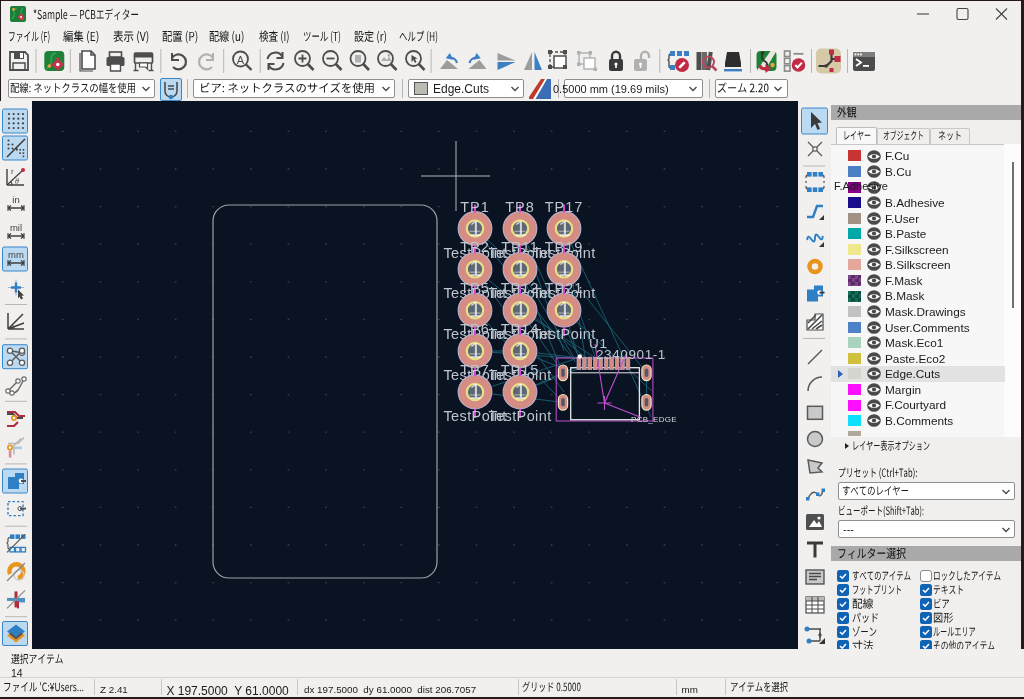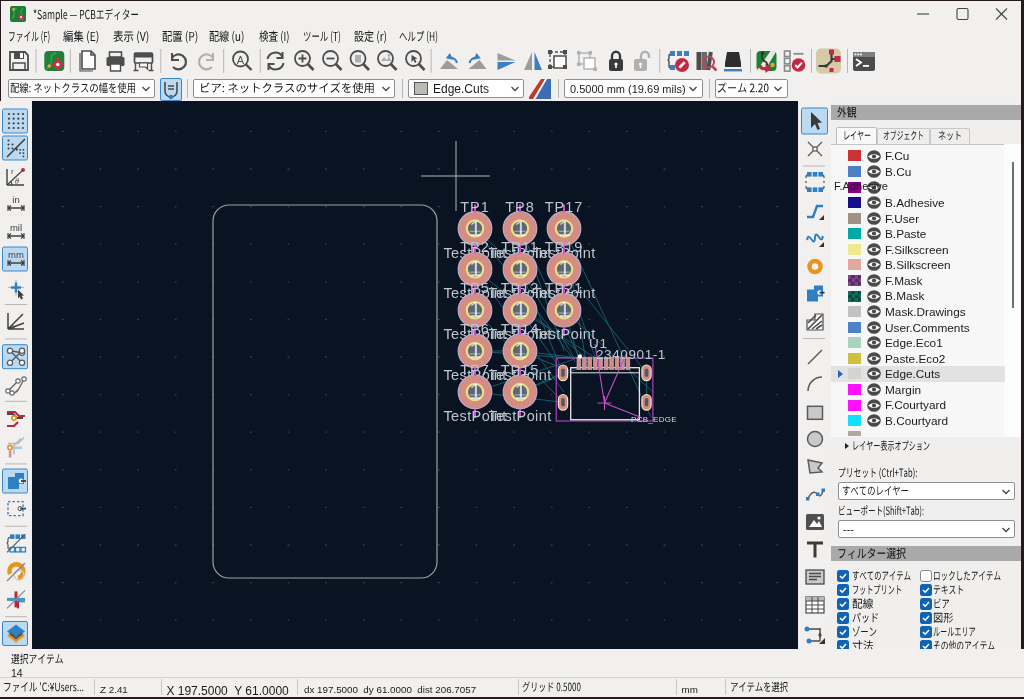--- a/index.html
+++ b/index.html
@@ -297,21 +297,21 @@
 <svg class="abs" style="left:510px;top:85px" width="10" height="8" viewBox="0 0 10 8">
     <path d="M1.5 2 L5 5.5 L8.5 2" fill="none" stroke="#464646" stroke-width="1.3"></path>
   </svg>
 <svg class="abs" style="left:528px;top:77px" width="24" height="24" viewBox="0 0 24 24">
     <path d="M2 22 L15 2 H22 L9 22 Z" fill="#fff"></path>
     <path d="M1 20 L13 2 H17 L5 22 H1 Z" fill="#c0392b"></path>
     <path d="M19 2 H23 V22 H7.5 Z" fill="#3b6db5"></path>
   </svg>
 <div class="sep-v" style="left:557.5px;top:79px;height:19px"></div>
 <div class="dd" style="left:563.5px;top:78.5px;width:139px;height:19px"></div>
-<div class="txt" style="left:570px;top:82.5px;font-size:11px">0.5000 mm (19.69 mils)</div>
+<div class="txt" style="left:553px;top:82.5px;font-size:11px">0.5000 mm (19.69 mils)</div>
 <svg class="abs" style="left:688px;top:85px" width="10" height="8" viewBox="0 0 10 8">
     <path d="M1.5 2 L5 5.5 L8.5 2" fill="none" stroke="#464646" stroke-width="1.3"></path>
   </svg>
 <div class="sep-v" style="left:708.5px;top:79px;height:19px"></div>
 <div class="dd" style="left:714.5px;top:78.5px;width:73px;height:19px"></div>
 <svg style="position:absolute;left:716.8px;top:80.3px" width="54.0" height="16.2" viewBox="0 0 54.0 16.2">
     <path transform="translate(0,12.18) scale(0.8676 1)" d="M8.8 -9.4 8.2 -9.2C8.5 -8.7 8.9 -8.0 9.1 -7.6L9.7 -7.9C9.5 -8.3 9.1 -9.0 8.8 -9.4ZM10.1 -9.8 9.5 -9.6C9.8 -9.2 10.2 -8.5 10.4 -8.0L11.1 -8.3C10.8 -8.7 10.4 -9.4 10.1 -9.8ZM9.0 -7.6 8.5 -8.0C8.3 -7.9 8.0 -7.9 7.6 -7.9C7.2 -7.9 3.6 -7.9 3.1 -7.9C2.8 -7.9 2.1 -8.0 1.9 -8.0V-6.9C2.1 -6.9 2.7 -7.0 3.1 -7.0C3.5 -7.0 7.2 -7.0 7.6 -7.0C7.3 -6.0 6.5 -4.7 5.7 -3.8C4.5 -2.4 2.8 -1.0 0.9 -0.3L1.7 0.5C3.4 -0.3 5.0 -1.6 6.2 -2.9C7.4 -1.9 8.6 -0.5 9.4 0.5L10.2 -0.2C9.4 -1.1 8.0 -2.6 6.8 -3.6C7.6 -4.7 8.4 -6.0 8.8 -7.1C8.8 -7.2 9.0 -7.5 9.0 -7.6Z M12.8 -5.0V-3.9C13.1 -3.9 13.8 -3.9 14.4 -3.9C15.3 -3.9 19.9 -3.9 20.8 -3.9C21.3 -3.9 21.8 -3.9 22.0 -3.9V-5.0C21.8 -5.0 21.3 -5.0 20.8 -5.0C19.9 -5.0 15.3 -5.0 14.4 -5.0C13.7 -5.0 13.1 -5.0 12.8 -5.0Z M25.1 -1.3C24.8 -1.3 24.4 -1.3 24.1 -1.3L24.2 -0.2C24.6 -0.2 24.9 -0.3 25.2 -0.3C26.7 -0.5 30.6 -0.9 32.4 -1.1C32.7 -0.6 32.9 -0.0 33.1 0.4L34.0 -0.0C33.5 -1.2 32.3 -3.6 31.5 -4.8L30.6 -4.4C31.0 -3.8 31.5 -2.9 32.0 -2.0C30.7 -1.8 28.5 -1.6 26.8 -1.4C27.4 -2.9 28.5 -6.5 28.9 -7.6C29.0 -8.1 29.1 -8.4 29.3 -8.7L28.1 -8.9C28.1 -8.6 28.0 -8.3 27.9 -7.8C27.5 -6.6 26.4 -2.9 25.7 -1.3Z M37.9 0.0H43.3V-0.9H40.9C40.5 -0.9 40.0 -0.9 39.5 -0.8C41.5 -2.7 42.9 -4.5 42.9 -6.2C42.9 -7.7 41.9 -8.7 40.4 -8.7C39.3 -8.7 38.5 -8.2 37.9 -7.4L38.5 -6.8C39.0 -7.4 39.5 -7.8 40.2 -7.8C41.3 -7.8 41.8 -7.1 41.8 -6.1C41.8 -4.7 40.6 -3.0 37.9 -0.6Z M45.4 0.2C45.9 0.2 46.2 -0.2 46.2 -0.6C46.2 -1.1 45.9 -1.5 45.4 -1.5C45.0 -1.5 44.7 -1.1 44.7 -0.6C44.7 -0.2 45.0 0.2 45.4 0.2Z M47.6 0.0H52.9V-0.9H50.6C50.1 -0.9 49.6 -0.9 49.2 -0.8C51.2 -2.7 52.5 -4.5 52.5 -6.2C52.5 -7.7 51.6 -8.7 50.0 -8.7C49.0 -8.7 48.2 -8.2 47.5 -7.4L48.1 -6.8C48.6 -7.4 49.2 -7.8 49.9 -7.8C51.0 -7.8 51.5 -7.1 51.5 -6.1C51.5 -4.7 50.2 -3.0 47.6 -0.6Z M56.7 0.2C58.3 0.2 59.4 -1.3 59.4 -4.3C59.4 -7.2 58.3 -8.7 56.7 -8.7C55.1 -8.7 54.1 -7.2 54.1 -4.3C54.1 -1.3 55.1 0.2 56.7 0.2ZM56.7 -0.7C55.8 -0.7 55.1 -1.8 55.1 -4.3C55.1 -6.8 55.8 -7.8 56.7 -7.8C57.7 -7.8 58.3 -6.8 58.3 -4.3C58.3 -1.8 57.7 -0.7 56.7 -0.7Z" fill="#1b1b1b"></path>
   </svg>
 <svg class="abs" style="left:773px;top:85px" width="10" height="8" viewBox="0 0 10 8">
     <path d="M1.5 2 L5 5.5 L8.5 2" fill="none" stroke="#464646" stroke-width="1.3"></path>
@@ -855,21 +855,21 @@
     <path d="M1 6.5 Q7 1.4 13 6.5 Q7 11.6 1 6.5 Z" fill="#fff"></path>
     <circle cx="7" cy="6.5" r="2.1" fill="#4a4a4a"></circle>
   </svg>
 <div class="txt" style="left:885px;top:320.5px;font-size:11.8px;color:#1b1b1b">User.Comments</div>
 <div class="abs" style="left:848px;top:337.2px;width:13px;height:11.0px;background:#a8d4bd"></div>
 <svg class="abs" style="left:866.5px;top:336.34000000000003px" width="14" height="13" viewBox="0 0 14 13">
     <ellipse cx="7" cy="6.5" rx="6.8" ry="6.3" fill="#4a4a4a"></ellipse>
     <path d="M1 6.5 Q7 1.4 13 6.5 Q7 11.6 1 6.5 Z" fill="#fff"></path>
     <circle cx="7" cy="6.5" r="2.1" fill="#4a4a4a"></circle>
   </svg>
-<div class="txt" style="left:885px;top:336.0px;font-size:11.8px;color:#1b1b1b">Edge.Eco1</div>
+<div class="txt" style="left:885px;top:336.0px;font-size:11.8px;color:#1b1b1b">Mask.Eco1</div>
 <div class="abs" style="left:848px;top:352.8px;width:13px;height:11.0px;background:#cfc13d"></div>
 <svg class="abs" style="left:866.5px;top:351.90999999999997px" width="14" height="13" viewBox="0 0 14 13">
     <ellipse cx="7" cy="6.5" rx="6.8" ry="6.3" fill="#4a4a4a"></ellipse>
     <path d="M1 6.5 Q7 1.4 13 6.5 Q7 11.6 1 6.5 Z" fill="#fff"></path>
     <circle cx="7" cy="6.5" r="2.1" fill="#4a4a4a"></circle>
   </svg>
 <div class="txt" style="left:885px;top:351.6px;font-size:11.8px;color:#1b1b1b">Paste.Eco2</div>
 <div class="abs" style="left:848px;top:368.4px;width:13px;height:11.0px;background:#d5d5cf"></div>
 <svg class="abs" style="left:866.5px;top:367.48px" width="14" height="13" viewBox="0 0 14 13">
     <ellipse cx="7" cy="6.5" rx="6.8" ry="6.3" fill="#4a4a4a"></ellipse>
@@ -890,21 +890,21 @@
     <path d="M1 6.5 Q7 1.4 13 6.5 Q7 11.6 1 6.5 Z" fill="#fff"></path>
     <circle cx="7" cy="6.5" r="2.1" fill="#4a4a4a"></circle>
   </svg>
 <div class="txt" style="left:885px;top:398.3px;font-size:11.8px;color:#1b1b1b">F.Courtyard</div>
 <div class="abs" style="left:848px;top:415.1px;width:13px;height:11.0px;background:#0fe0ff"></div>
 <svg class="abs" style="left:866.5px;top:414.19px" width="14" height="13" viewBox="0 0 14 13">
     <ellipse cx="7" cy="6.5" rx="6.8" ry="6.3" fill="#4a4a4a"></ellipse>
     <path d="M1 6.5 Q7 1.4 13 6.5 Q7 11.6 1 6.5 Z" fill="#fff"></path>
     <circle cx="7" cy="6.5" r="2.1" fill="#4a4a4a"></circle>
   </svg>
-<div class="txt" style="left:885px;top:413.9px;font-size:11.8px;color:#1b1b1b">B.Courtyard</div>
+<div class="txt" style="left:885px;top:413.9px;font-size:11.8px;color:#1b1b1b">B.Comments</div>
 <div class="abs" style="left:848px;top:430.7px;width:13px;height:5.8px;background:#b0a89a"></div>
 <div class="abs" style="left:845px;top:442.5px;width:0;height:0;border-left:4px solid #222;border-top:3.5px solid transparent;border-bottom:3.5px solid transparent"></div>
 <svg style="position:absolute;left:852.0px;top:438.1px" width="80.0" height="15.8" viewBox="0 0 80.0 15.8">
     <path transform="translate(0,11.87) scale(0.6275 1)" d="M2.5 -0.4 3.2 0.2C3.3 0.1 3.5 0.0 3.6 0.0C6.5 -0.8 8.8 -2.2 10.2 -4.0L9.7 -4.8C8.3 -3.0 5.7 -1.5 3.6 -1.0C3.6 -1.5 3.6 -6.3 3.6 -7.4C3.6 -7.7 3.6 -8.1 3.6 -8.4H2.5C2.6 -8.2 2.6 -7.7 2.6 -7.4C2.6 -6.3 2.6 -1.6 2.6 -0.9C2.6 -0.7 2.6 -0.5 2.5 -0.4Z M12.3 -4.1 12.7 -3.2C14.3 -3.7 15.8 -4.4 17.0 -5.0V-0.9C17.0 -0.4 17.0 0.1 17.0 0.4H18.1C18.0 0.1 18.0 -0.4 18.0 -0.9V-5.6C19.2 -6.4 20.2 -7.3 21.1 -8.1L20.3 -8.8C19.5 -7.9 18.4 -6.9 17.2 -6.2C16.0 -5.4 14.2 -4.6 12.3 -4.1Z M33.0 -7.1 32.3 -7.6C32.2 -7.5 32.0 -7.5 31.8 -7.4C31.4 -7.3 29.0 -6.9 27.1 -6.5L26.6 -8.1C26.5 -8.5 26.4 -8.7 26.4 -9.0L25.4 -8.7C25.5 -8.5 25.6 -8.3 25.7 -7.9L26.1 -6.3L24.5 -6.0C24.0 -6.0 23.7 -5.9 23.3 -5.9L23.6 -4.9C23.9 -5.0 25.1 -5.2 26.4 -5.5L27.7 -0.4C27.8 -0.1 27.9 0.2 27.9 0.5L29.0 0.2C28.9 -0.0 28.8 -0.4 28.7 -0.6C28.5 -1.3 27.8 -3.6 27.3 -5.7L31.6 -6.5C31.2 -5.8 30.1 -4.4 29.2 -3.7L30.1 -3.2C31.0 -4.2 32.4 -6.0 33.0 -7.1Z M35.1 -4.9V-3.8C35.4 -3.8 36.0 -3.8 36.6 -3.8C37.5 -3.8 42.0 -3.8 42.8 -3.8C43.3 -3.8 43.8 -3.8 44.0 -3.8V-4.9C43.8 -4.9 43.4 -4.8 42.8 -4.8C42.0 -4.8 37.5 -4.8 36.6 -4.8C36.0 -4.8 35.4 -4.9 35.1 -4.9Z M46.8 0.1 47.1 0.9C48.4 0.6 50.3 0.1 52.1 -0.4L52.0 -1.2L49.2 -0.5V-3.0C49.9 -3.4 50.4 -3.9 50.9 -4.4C51.7 -1.8 53.2 0.0 55.6 0.9C55.7 0.6 55.9 0.3 56.1 0.1C54.9 -0.3 53.8 -0.9 53.1 -1.9C53.8 -2.3 54.8 -2.9 55.5 -3.5L54.8 -4.0C54.3 -3.5 53.4 -2.9 52.7 -2.4C52.3 -3.0 51.9 -3.7 51.7 -4.4H55.8V-5.2H51.3V-6.2H55.0V-6.9H51.3V-7.8H55.4V-8.6H51.3V-9.5H50.4V-8.6H46.3V-7.8H50.4V-6.9H46.8V-6.2H50.4V-5.2H45.9V-4.4H49.8C48.7 -3.5 47.0 -2.6 45.5 -2.2C45.7 -2.0 45.9 -1.7 46.1 -1.5C46.8 -1.8 47.6 -2.1 48.4 -2.5V-0.2Z M59.1 -4.0C58.7 -2.7 57.8 -1.4 56.9 -0.6C57.1 -0.5 57.5 -0.3 57.7 -0.1C58.6 -1.0 59.5 -2.3 60.0 -3.7ZM64.2 -3.6C65.0 -2.5 65.9 -1.1 66.2 -0.1L67.1 -0.5C66.7 -1.5 65.8 -2.9 65.0 -3.9ZM58.2 -8.7V-7.8H66.1V-8.7ZM57.2 -5.9V-5.1H61.7V-0.2C61.7 -0.0 61.6 0.0 61.4 0.0C61.2 0.0 60.5 0.0 59.7 0.0C59.8 0.3 60.0 0.6 60.0 0.9C61.0 0.9 61.7 0.9 62.1 0.7C62.5 0.6 62.6 0.4 62.6 -0.2V-5.1H67.1V-5.9Z M68.8 -1.6 69.4 -0.9C71.4 -1.9 73.4 -3.8 74.4 -5.1L74.4 -1.0C74.4 -0.7 74.3 -0.5 74.0 -0.5C73.6 -0.5 72.9 -0.6 72.4 -0.7L72.5 0.2C73.0 0.3 73.7 0.3 74.3 0.3C75.0 0.3 75.3 0.0 75.3 -0.6C75.3 -2.0 75.3 -4.2 75.2 -5.9H77.0C77.3 -5.9 77.7 -5.9 77.9 -5.9V-6.9C77.7 -6.8 77.3 -6.8 77.0 -6.8H75.2L75.2 -7.9C75.2 -8.2 75.2 -8.5 75.3 -8.8H74.2C74.3 -8.6 74.3 -8.3 74.3 -7.9L74.3 -6.8H70.2C69.9 -6.8 69.5 -6.8 69.2 -6.9V-5.9C69.5 -5.9 69.9 -5.9 70.3 -5.9H74.0C73.1 -4.6 71.1 -2.7 68.8 -1.6Z M88.2 -8.1C88.2 -8.5 88.5 -8.9 88.9 -8.9C89.4 -8.9 89.7 -8.5 89.7 -8.1C89.7 -7.7 89.4 -7.4 88.9 -7.4C88.5 -7.4 88.2 -7.7 88.2 -8.1ZM87.7 -8.1C87.7 -8.0 87.7 -7.9 87.7 -7.8L87.4 -7.7C86.9 -7.7 82.3 -7.7 81.7 -7.7C81.3 -7.7 80.9 -7.8 80.6 -7.8V-6.8C80.9 -6.8 81.2 -6.8 81.7 -6.8C82.3 -6.8 86.8 -6.8 87.5 -6.8C87.3 -5.8 86.8 -4.2 86.0 -3.2C85.1 -2.0 83.8 -1.0 81.6 -0.5L82.4 0.4C84.4 -0.2 85.8 -1.3 86.8 -2.6C87.7 -3.8 88.3 -5.6 88.5 -6.8L88.5 -6.9C88.6 -6.9 88.8 -6.8 88.9 -6.8C89.6 -6.8 90.2 -7.4 90.2 -8.1C90.2 -8.8 89.6 -9.4 88.9 -9.4C88.2 -9.4 87.7 -8.8 87.7 -8.1Z M93.8 -8.7 93.3 -7.9C94.0 -7.5 95.2 -6.7 95.7 -6.3L96.3 -7.1C95.8 -7.4 94.5 -8.3 93.8 -8.7ZM92.1 -0.6 92.6 0.3C93.7 0.1 95.2 -0.4 96.4 -1.1C98.2 -2.1 99.7 -3.6 100.7 -5.1L100.2 -6.1C99.3 -4.5 97.8 -3.0 95.9 -1.9C94.8 -1.3 93.3 -0.8 92.1 -0.6ZM92.1 -6.1 91.6 -5.4C92.3 -5.0 93.5 -4.2 94.1 -3.8L94.6 -4.6C94.1 -5.0 92.8 -5.8 92.1 -6.1Z M104.1 -0.7V0.2C104.3 0.2 104.7 0.2 105.0 0.2H109.6L109.6 0.6H110.4C110.4 0.5 110.4 0.2 110.4 0.0C110.4 -0.9 110.4 -5.2 110.4 -5.6C110.4 -5.8 110.4 -6.1 110.4 -6.2C110.3 -6.2 110.0 -6.2 109.7 -6.2C108.8 -6.2 106.0 -6.2 105.4 -6.2C105.1 -6.2 104.4 -6.2 104.2 -6.2V-5.3C104.4 -5.3 105.1 -5.4 105.4 -5.4C106.0 -5.4 109.2 -5.4 109.6 -5.4V-3.5H105.5C105.1 -3.5 104.7 -3.5 104.5 -3.5V-2.6C104.7 -2.7 105.1 -2.7 105.5 -2.7H109.6V-0.7H105.0C104.6 -0.7 104.3 -0.7 104.1 -0.7Z M115.6 -8.3 114.9 -7.6C115.8 -7.0 117.2 -5.8 117.7 -5.2L118.4 -5.9C117.8 -6.6 116.4 -7.8 115.6 -8.3ZM114.6 -0.7 115.2 0.2C117.1 -0.1 118.5 -0.8 119.6 -1.5C121.3 -2.6 122.7 -4.1 123.4 -5.6L122.9 -6.5C122.2 -5.1 120.9 -3.5 119.1 -2.4C118.0 -1.7 116.6 -1.0 114.6 -0.7Z" fill="#1b1b1b"></path>
   </svg>
 <svg style="position:absolute;left:837.6px;top:464.6px" width="81.5" height="15.8" viewBox="0 0 81.5 15.8">
     <path transform="translate(0,11.87) scale(0.6897 1)" d="M9.1 -8.1C9.1 -8.5 9.4 -8.9 9.8 -8.9C10.3 -8.9 10.6 -8.5 10.6 -8.1C10.6 -7.7 10.3 -7.4 9.8 -7.4C9.4 -7.4 9.1 -7.7 9.1 -8.1ZM8.6 -8.1C8.6 -8.0 8.6 -7.9 8.6 -7.8L8.3 -7.7C7.8 -7.7 3.2 -7.7 2.6 -7.7C2.2 -7.7 1.8 -7.8 1.5 -7.8V-6.8C1.8 -6.8 2.1 -6.8 2.6 -6.8C3.2 -6.8 7.7 -6.8 8.4 -6.8C8.2 -5.8 7.7 -4.2 6.9 -3.2C6.0 -2.0 4.7 -1.0 2.5 -0.5L3.3 0.4C5.3 -0.2 6.7 -1.3 7.7 -2.6C8.6 -3.8 9.2 -5.6 9.4 -6.8L9.4 -6.9C9.5 -6.9 9.7 -6.8 9.8 -6.8C10.5 -6.8 11.1 -7.4 11.1 -8.1C11.1 -8.8 10.5 -9.4 9.8 -9.4C9.1 -9.4 8.6 -8.8 8.6 -8.1Z M20.1 -8.6H19.0C19.0 -8.3 19.1 -8.0 19.1 -7.6C19.1 -7.2 19.1 -6.2 19.1 -5.8C19.1 -3.7 18.9 -2.8 18.1 -1.8C17.4 -1.0 16.5 -0.6 15.4 -0.3L16.2 0.5C17.0 0.2 18.1 -0.3 18.8 -1.2C19.7 -2.2 20.0 -3.1 20.0 -5.8C20.0 -6.2 20.0 -7.1 20.0 -7.6C20.0 -8.0 20.0 -8.3 20.1 -8.6ZM14.8 -8.5H13.8C13.8 -8.3 13.8 -7.9 13.8 -7.7C13.8 -7.3 13.8 -4.4 13.8 -3.9C13.8 -3.6 13.8 -3.2 13.8 -3.0H14.8C14.8 -3.2 14.8 -3.6 14.8 -3.9C14.8 -4.4 14.8 -7.3 14.8 -7.7C14.8 -7.9 14.8 -8.3 14.8 -8.5Z M32.6 -6.5 31.9 -7.0C31.8 -6.9 31.6 -6.9 31.3 -6.8C30.9 -6.7 28.9 -6.3 27.0 -5.9V-7.7C27.0 -8.0 27.0 -8.4 27.1 -8.7H26.0C26.0 -8.4 26.1 -8.0 26.1 -7.7V-5.8C24.9 -5.5 23.8 -5.3 23.3 -5.3L23.4 -4.3L26.1 -4.9V-1.5C26.1 -0.3 26.4 0.2 28.5 0.2C30.0 0.2 31.1 0.1 32.1 -0.0L32.1 -1.0C31.0 -0.8 29.9 -0.7 28.6 -0.7C27.3 -0.7 27.0 -0.9 27.0 -1.7V-5.1L31.2 -5.9C30.9 -5.2 30.1 -4.0 29.2 -3.2L30.0 -2.8C30.9 -3.7 31.8 -5.1 32.3 -6.0C32.4 -6.2 32.5 -6.4 32.6 -6.5Z M39.4 -6.5 38.5 -6.2C38.8 -5.7 39.3 -4.3 39.4 -3.8L40.3 -4.1C40.1 -4.6 39.6 -6.1 39.4 -6.5ZM43.4 -5.9 42.5 -6.2C42.3 -4.7 41.7 -3.3 40.9 -2.3C40.0 -1.2 38.6 -0.3 37.2 0.1L38.0 0.8C39.3 0.4 40.6 -0.5 41.7 -1.8C42.5 -2.9 43.0 -4.1 43.3 -5.3C43.3 -5.5 43.4 -5.6 43.4 -5.9ZM36.7 -5.9 35.9 -5.6C36.1 -5.2 36.7 -3.7 36.9 -3.1L37.8 -3.4C37.5 -4.0 37.0 -5.5 36.7 -5.9Z M49.0 -1.0C49.0 -0.6 49.0 -0.0 48.9 0.3H50.0C50.0 -0.0 50.0 -0.6 50.0 -1.0L49.9 -4.7C51.2 -4.3 53.2 -3.6 54.4 -2.9L54.8 -3.9C53.6 -4.5 51.4 -5.3 49.9 -5.7V-7.6C49.9 -7.9 50.0 -8.4 50.0 -8.7H48.9C49.0 -8.4 49.0 -7.9 49.0 -7.6C49.0 -6.6 49.0 -1.6 49.0 -1.0Z M61.7 2.2 62.4 1.9C61.4 0.3 60.9 -1.6 60.9 -3.5C60.9 -5.4 61.4 -7.3 62.4 -8.9L61.7 -9.2C60.7 -7.5 60.1 -5.7 60.1 -3.5C60.1 -1.3 60.7 0.5 61.7 2.2Z M67.1 0.1C68.2 0.1 69.0 -0.3 69.7 -1.0L69.1 -1.7C68.5 -1.1 67.9 -0.8 67.2 -0.8C65.6 -0.8 64.6 -2.1 64.6 -4.2C64.6 -6.2 65.6 -7.5 67.2 -7.5C67.9 -7.5 68.4 -7.2 68.9 -6.7L69.4 -7.4C69.0 -7.9 68.2 -8.4 67.2 -8.4C65.1 -8.4 63.5 -6.8 63.5 -4.1C63.5 -1.4 65.0 0.1 67.1 0.1Z M73.0 0.1C73.4 0.1 73.8 0.0 74.2 -0.1L74.0 -0.9C73.8 -0.8 73.5 -0.7 73.3 -0.7C72.5 -0.7 72.3 -1.1 72.3 -1.9V-5.3H74.0V-6.1H72.3V-7.9H71.4L71.3 -6.1L70.4 -6.1V-5.3H71.3V-1.9C71.3 -0.7 71.7 0.1 73.0 0.1Z M75.4 0.0H76.4V-3.9C76.8 -5.0 77.4 -5.4 77.9 -5.4C78.2 -5.4 78.3 -5.3 78.5 -5.3L78.7 -6.2C78.5 -6.3 78.3 -6.3 78.1 -6.3C77.4 -6.3 76.8 -5.8 76.3 -5.0H76.3L76.2 -6.1H75.4Z M80.8 0.1C81.1 0.1 81.3 0.1 81.4 0.1L81.3 -0.7C81.2 -0.7 81.1 -0.7 81.1 -0.7C80.9 -0.7 80.8 -0.8 80.8 -1.2V-9.0H79.7V-1.2C79.7 -0.4 80.1 0.1 80.8 0.1Z M84.6 -1.3H85.5V-3.8H87.8V-4.6H85.5V-7.0H84.6V-4.6H82.3V-3.8H84.6Z M91.0 0.0H92.1V-7.4H94.6V-8.3H88.5V-7.4H91.0Z M97.4 0.1C98.2 0.1 98.9 -0.2 99.4 -0.7H99.5L99.6 0.0H100.4V-3.8C100.4 -5.3 99.8 -6.3 98.3 -6.3C97.3 -6.3 96.4 -5.9 95.9 -5.5L96.3 -4.8C96.8 -5.1 97.4 -5.4 98.1 -5.4C99.1 -5.4 99.4 -4.7 99.4 -3.9C96.8 -3.6 95.6 -2.9 95.6 -1.6C95.6 -0.5 96.4 0.1 97.4 0.1ZM97.7 -0.7C97.1 -0.7 96.6 -1.0 96.6 -1.7C96.6 -2.5 97.3 -3.0 99.4 -3.2V-1.5C98.8 -1.0 98.3 -0.7 97.7 -0.7Z M105.1 0.1C106.5 0.1 107.7 -1.1 107.7 -3.2C107.7 -5.1 106.9 -6.3 105.3 -6.3C104.6 -6.3 103.9 -5.9 103.3 -5.4L103.4 -6.5V-9.0H102.4V0.0H103.2L103.3 -0.6H103.3C103.8 -0.1 104.5 0.1 105.1 0.1ZM104.9 -0.7C104.5 -0.7 103.9 -0.9 103.4 -1.4V-4.6C104.0 -5.1 104.5 -5.4 105.0 -5.4C106.2 -5.4 106.6 -4.5 106.6 -3.2C106.6 -1.6 105.9 -0.7 104.9 -0.7Z M109.4 2.2C110.5 0.5 111.1 -1.3 111.1 -3.5C111.1 -5.7 110.5 -7.5 109.4 -9.2L108.8 -8.9C109.7 -7.3 110.2 -5.4 110.2 -3.5C110.2 -1.6 109.7 0.3 108.8 1.9Z M113.7 -4.4C114.1 -4.4 114.4 -4.7 114.4 -5.2C114.4 -5.7 114.1 -6.0 113.7 -6.0C113.3 -6.0 112.9 -5.7 112.9 -5.2C112.9 -4.7 113.3 -4.4 113.7 -4.4ZM113.7 0.1C114.1 0.1 114.4 -0.2 114.4 -0.6C114.4 -1.1 114.1 -1.4 113.7 -1.4C113.3 -1.4 112.9 -1.1 112.9 -0.6C112.9 -0.2 113.3 0.1 113.7 0.1Z" fill="#1b1b1b"></path>
   </svg>
 <div class="dd" style="left:838px;top:482px;width:177px;height:18px"></div>
 <svg style="position:absolute;left:842.3px;top:483.1px" width="69.0" height="15.8" viewBox="0 0 69.0 15.8">

